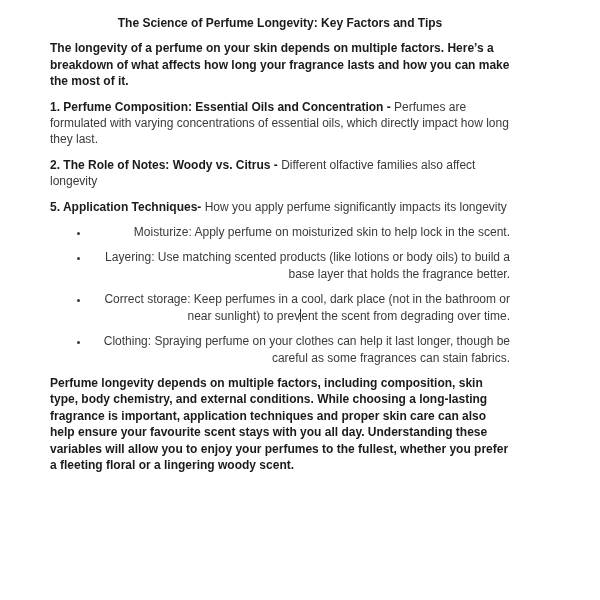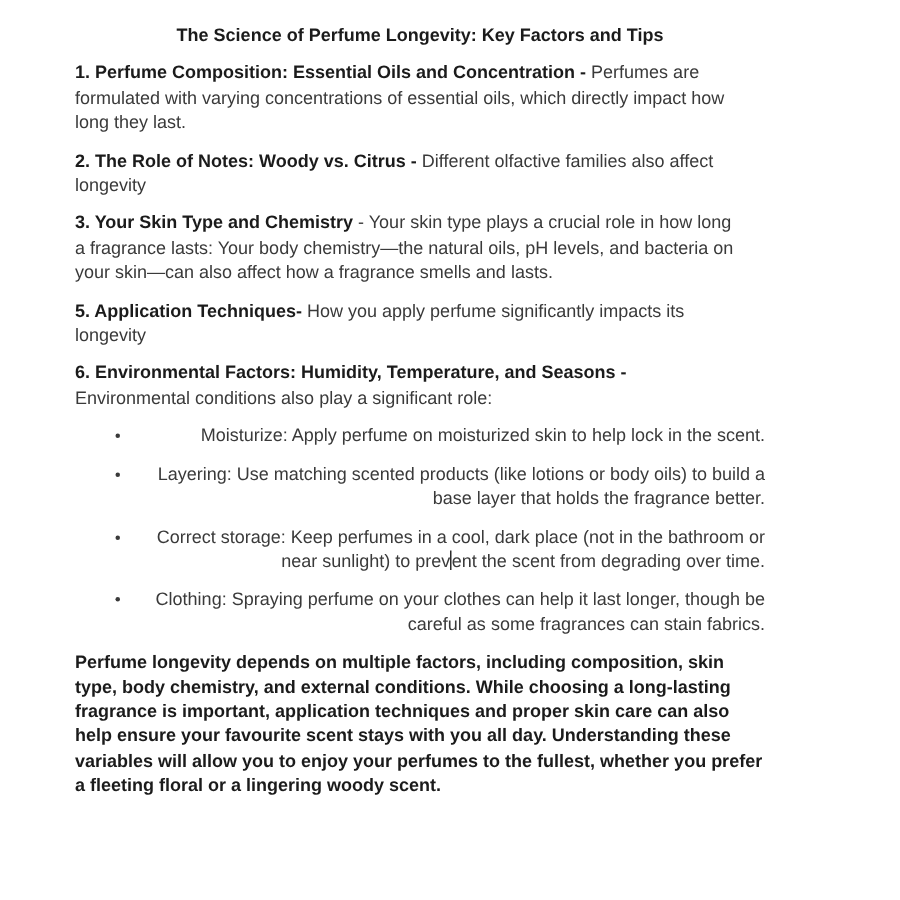--- a/index.html
+++ b/index.html
@@ -21,21 +21,21 @@
     color: #3a3a3a;
     cursor: text;
   }
   .doc-title {
     text-align: center;
     font-weight: bold;
     color: #1b1b1b;
     margin: 0 0 9px 0;
   }
   p.para {
-    margin: 0 16px 9px 0;
+    margin: 0 0 9px 0;
   }
   p.bold-para {
     font-weight: bold;
     color: #1b1b1b;
     margin: 0 0 9px 0;
   }
   .lead {
     font-weight: bold;
     color: #1b1b1b;
   }
@@ -66,31 +66,30 @@
     vertical-align: -2px;
   }
 </style>
 </head>
 <body>
 
 <div class="page">
 
   <p class="doc-title">The Science of Perfume Longevity: Key Factors and Tips</p>
 
+  <p class="bold-para">The longevity of a perfume on your skin depends on multiple factors. Here’s a breakdown of what affects how long your fragrance lasts and how you can make the most of it.</p>
 
   <p class="para"><span class="lead">1. Perfume Composition: Essential Oils and Concentration - </span><span class="body-text">Perfumes are formulated with varying concentrations of essential oils, which directly impact how long they last.</span></p>
 
   <p class="para"><span class="lead">2. The Role of Notes: Woody vs. Citrus - </span><span class="body-text">Different olfactive families also affect longevity</span></p>
 
-  <p class="para"><span class="lead">3. Your Skin Type and Chemistry</span><span class="body-text"> - Your skin type plays a crucial role in how long a fragrance lasts: Your body chemistry—the natural oils, pH levels, and bacteria on your skin—can also affect how a fragrance smells and lasts.</span></p>
 
 
   <p class="para"><span class="lead">5. Application Techniques-</span><span class="body-text"> How you apply perfume significantly impacts its longevity</span></p>
 
-  <p class="para"><span class="lead">6. Environmental Factors: Humidity, Temperature, and Seasons - </span><span class="body-text">Environmental conditions also play a significant role:</span></p>
 
 
   <ul class="tips">
     <li>Moisturize: Apply perfume on moisturized skin to help lock in the scent.</li>
     <li>Layering: Use matching scented products (like lotions or body oils) to build a base layer that holds the fragrance better.</li>
     <li><span>Correct storage: Keep perfumes in a cool, dark place (not in the bathroom or near sunlight) to prev</span><span class="caret"></span><span>ent the scent from degrading over time.</span></li>
     <li>Clothing: Spraying perfume on your clothes can help it last longer, though be careful as some fragrances can stain fabrics.</li>
   </ul>
 
   <p class="bold-para">Perfume longevity depends on multiple factors, including composition, skin type, body chemistry, and external conditions. While choosing a long-lasting fragrance is important, application techniques and proper skin care can also help ensure your favourite scent stays with you all day. Understanding these variables will allow you to enjoy your perfumes to the fullest, whether you prefer a fleeting floral or a lingering woody scent.</p>

